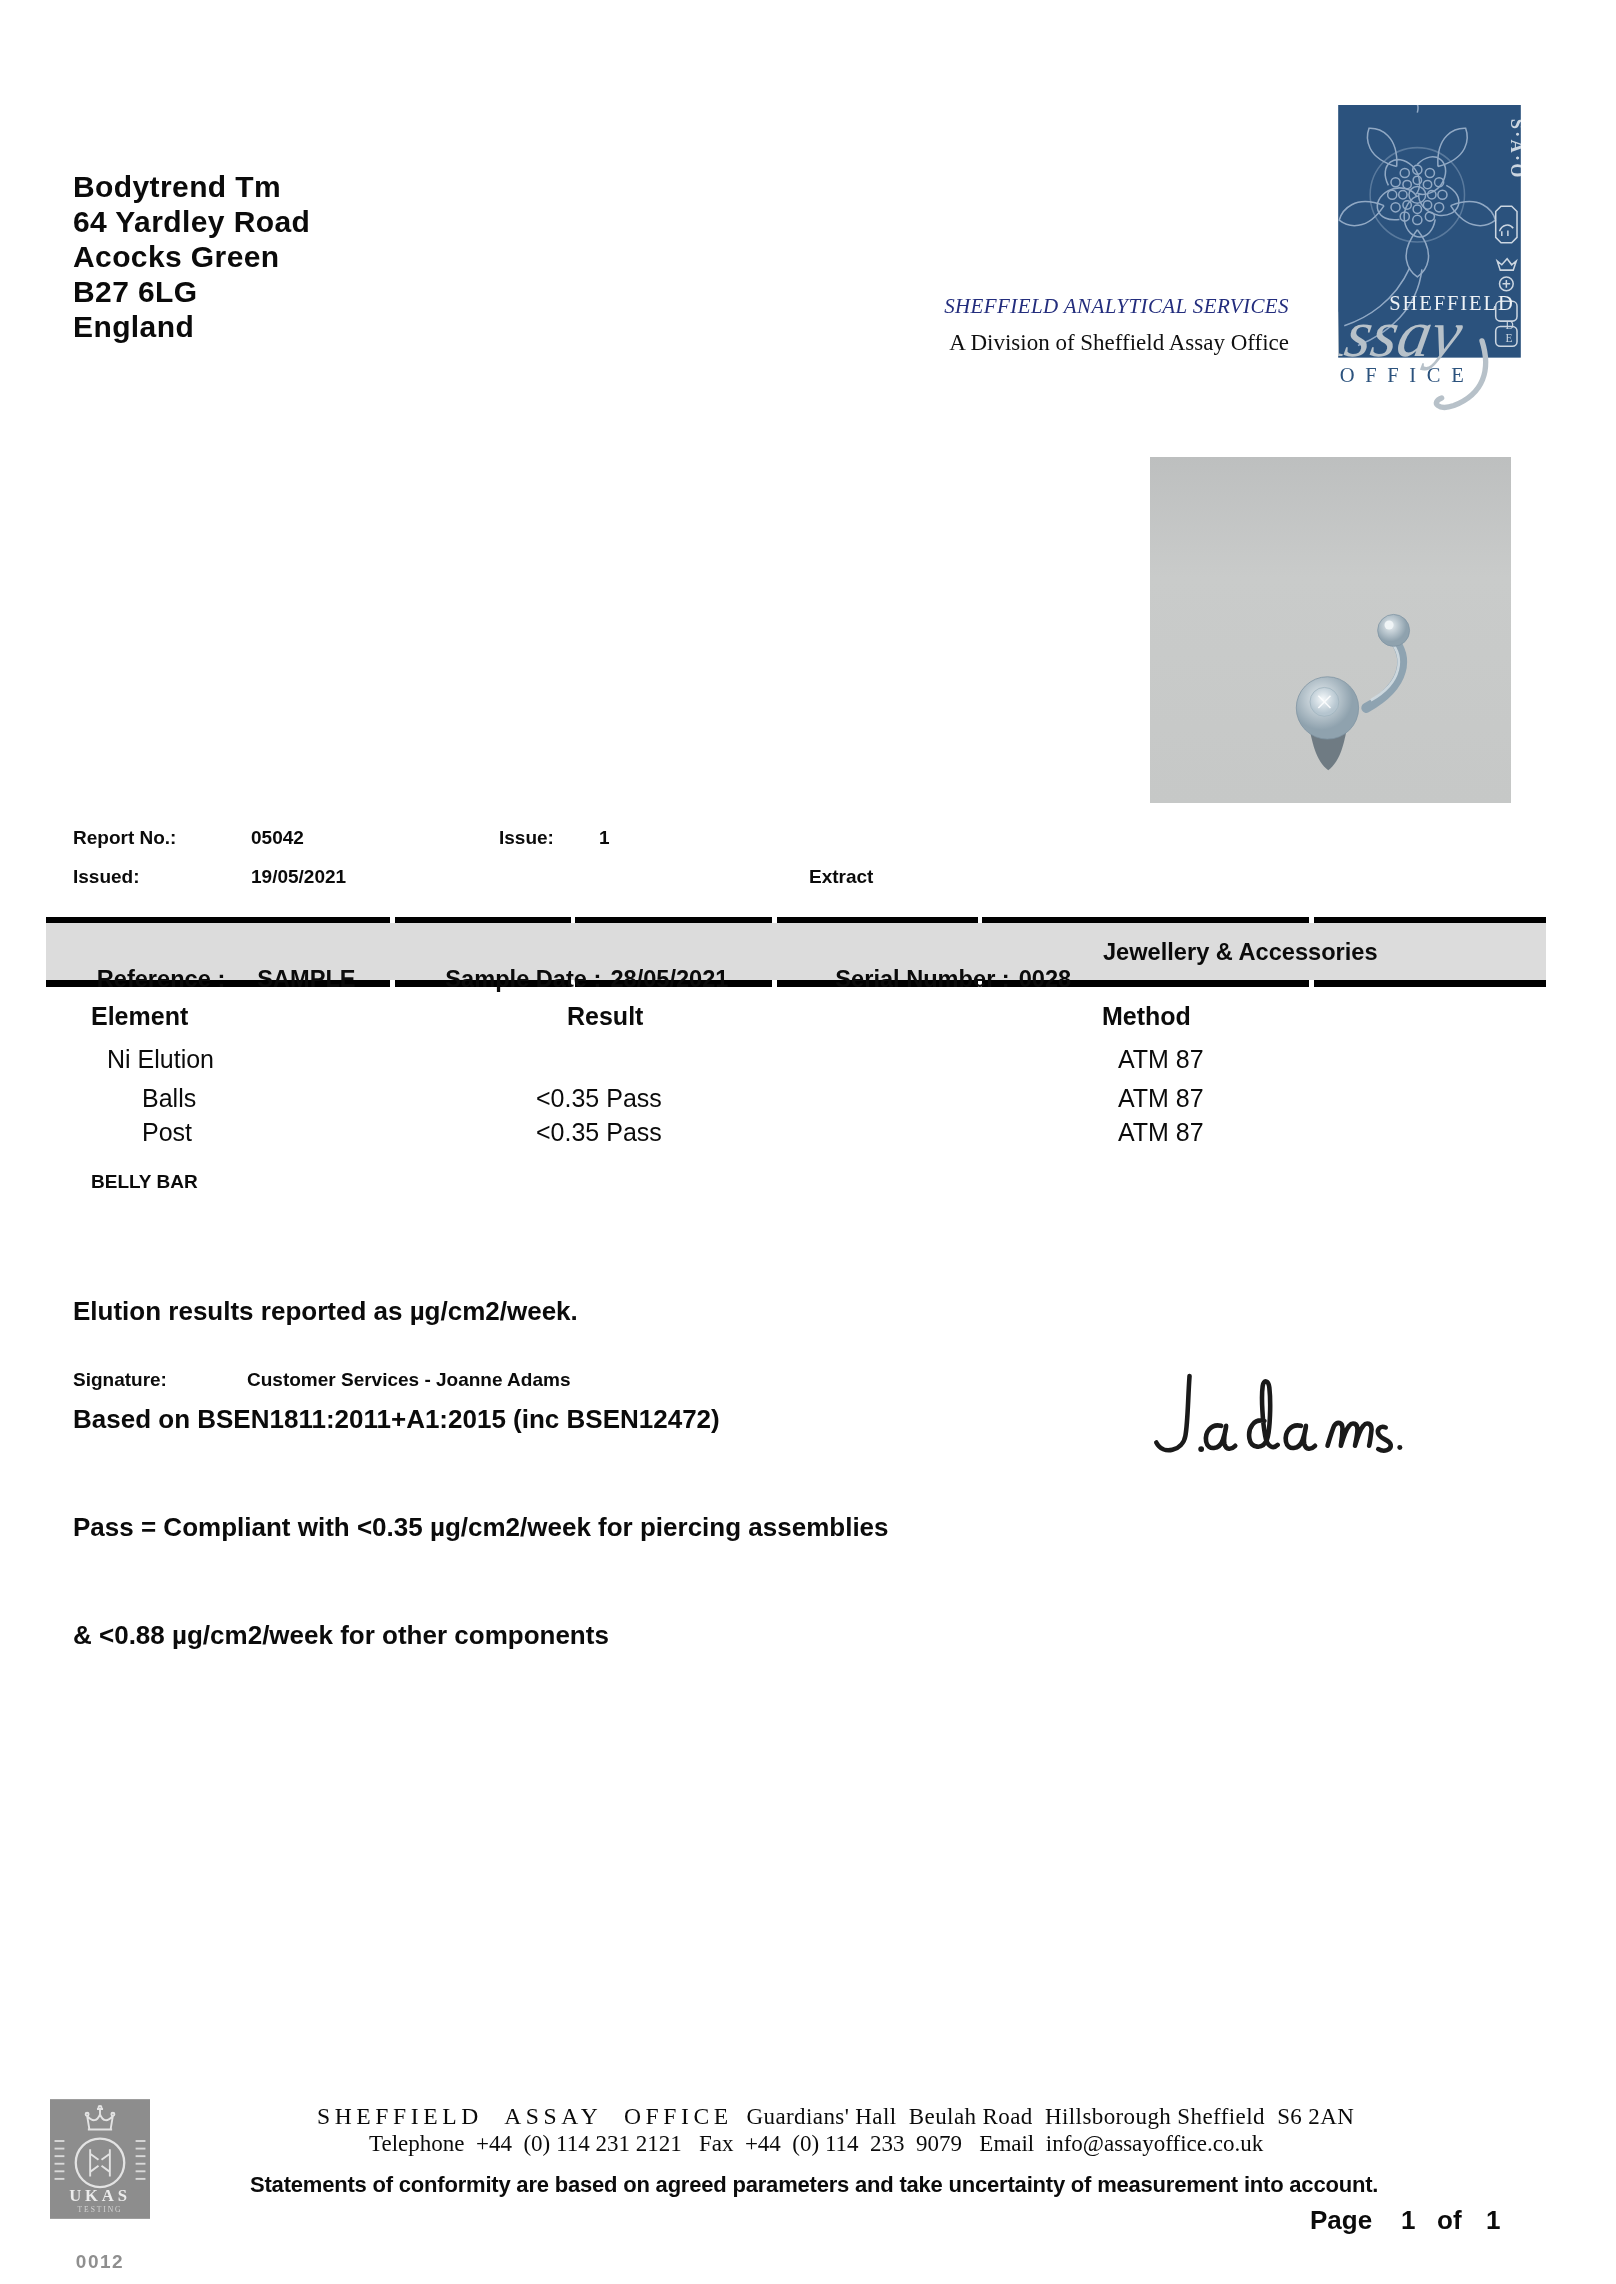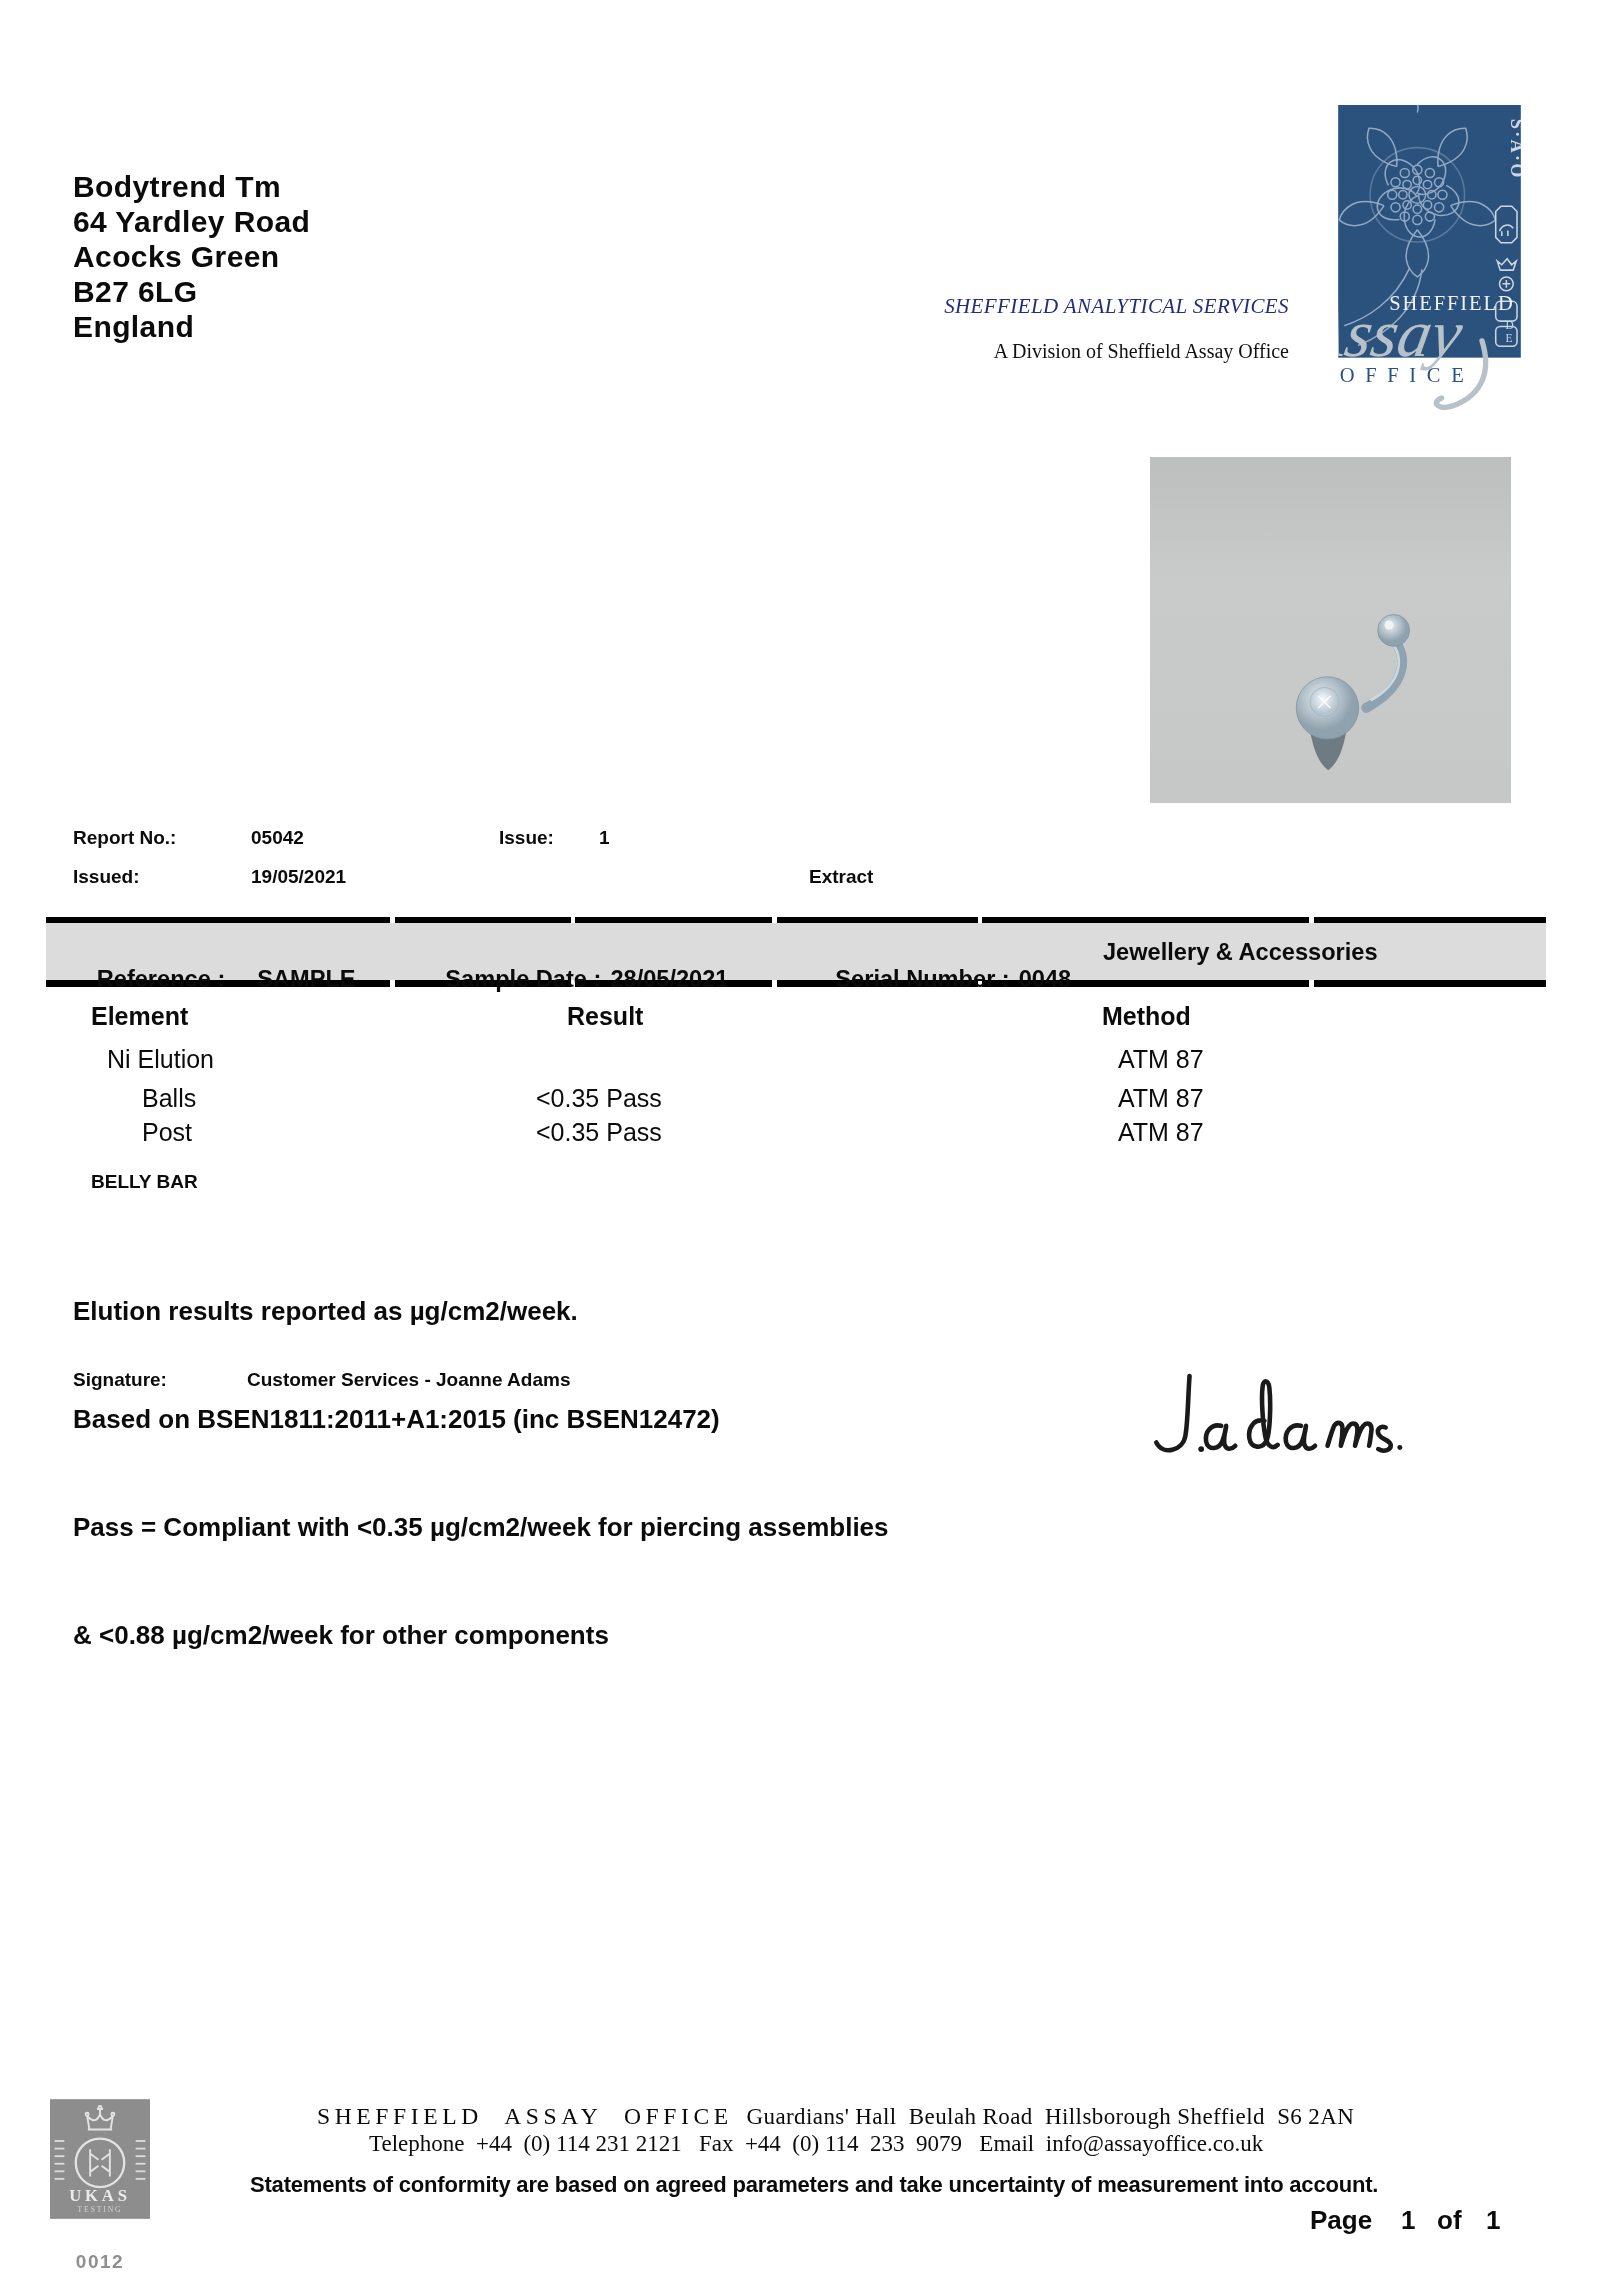--- a/index.html
+++ b/index.html
@@ -4,21 +4,21 @@
 <style>
   html,body{margin:0;padding:0;background:#ffffff;}
   #page{position:relative;width:1616px;height:2284px;background:#ffffff;overflow:hidden;
         font-family:"Liberation Sans",sans-serif;color:#0b0b0b;}
   .abs{position:absolute;}
   
   .sender{left:73px;top:169px;font-weight:bold;font-size:30px;line-height:35px;letter-spacing:0.4px;}
   
   .division{right:327px;top:294px;text-align:right;}
   .division .t1{font-family:"Liberation Serif",serif;font-size:21px;color:#232d7d;letter-spacing:0.4px;font-style:italic;}
-  .division .t2{font-family:"Liberation Serif",serif;font-size:20px;color:#101010;margin-top:21px;}
+  .division .t2{font-family:"Liberation Serif",serif;font-size:23px;color:#101010;margin-top:11px;}
   
   .lbl{font-weight:bold;font-size:19px;white-space:pre;text-align:center;}
   
   .refbar{left:46px;top:917px;width:1500px;height:69px;}
   .refbar .blkline{position:absolute;left:0;width:1500px;
      background:linear-gradient(90deg,#000 0 344px,#fff 344px 349px,#000 349px 525px,#fff 525px 529px,
      #000 529px 726px,#fff 726px 731px,#000 731px 932px,#fff 932px 936px,#000 936px 1263px,
      #fff 1263px 1268px,#000 1268px 100%);}
   .refbar .gray{position:absolute;left:0;top:6px;width:1500px;height:60px;background:#dcdcdc;}
   .refcell{position:absolute;top:22px;font-weight:bold;font-size:23.6px;white-space:pre;}
@@ -164,21 +164,21 @@
     <div class="blkline" style="top:0;height:6px;"></div>
     <div class="gray"></div>
     <div class="blkline" style="top:63px;height:6.9px;"></div>
     <div class="refcell" style="left:11.4px;">
       <span>Reference :</span><span style="margin-left:32px;">SAMPLE</span>
     </div>
     <div class="refcell" style="left:360px;">
       <span>Sample Date :</span><span style="margin-left:9px;">28/05/2021</span>
     </div>
     <div class="refcell" style="left:750px;">
-      <span>Serial Number :</span><span style="margin-left:9px;">0048</span>
+      <span>Serial Number :</span><span style="margin-left:9px;">0028</span>
     </div>
     <div class="refcell" style="left:1057px;">Jewellery &amp; Accessories</div>
   </div>
 
   <div class="abs th" style="left:91px;top:1002px;">Element</div>
   <div class="abs th" style="left:567px;top:1002px;">Result</div>
   <div class="abs th" style="left:1102px;top:1002px;">Method</div>
 
   <div>
     <div class="abs td" style="left:91px;top:1045px;">Ni Elution</div>

